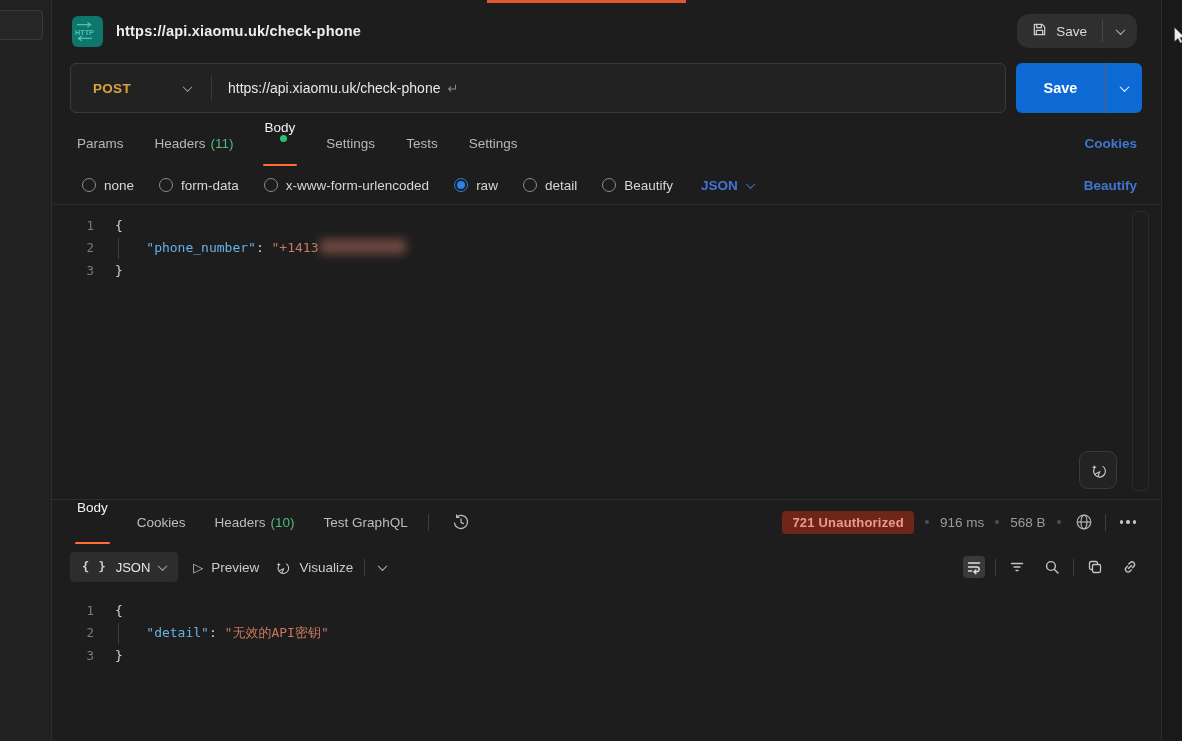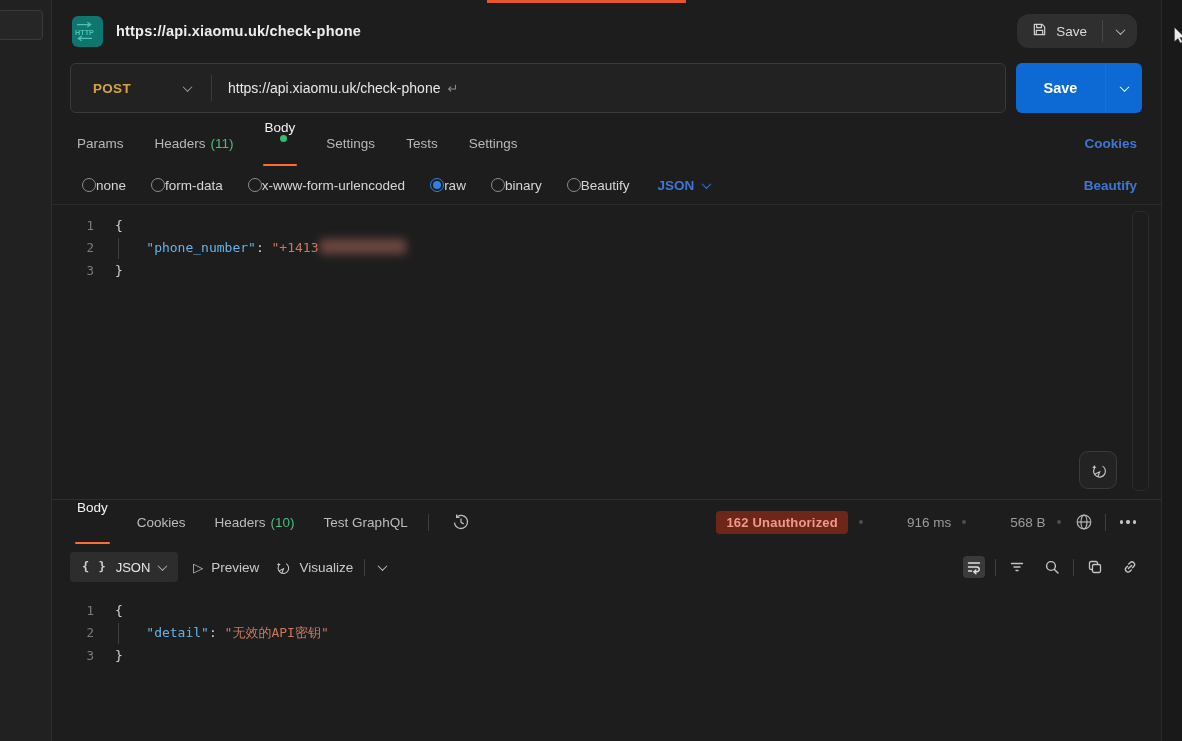--- a/index.html
+++ b/index.html
@@ -44,21 +44,21 @@
   
   .req-tabs { height:46px; display:flex; align-items:center; gap:31px; padding:0 24px 0 25px; font-size:13.5px; color:#b8b8b8; flex:none; }
   .tab { position:relative; display:flex; align-items:center; height:100%; cursor:pointer; white-space:nowrap; }
   .tab .count { color:#4fbb7f; margin-left:5px; }
   .tab.active { color:#f3f3f3;flex-direction:column; }
   .tab.active::after { content:""; position:absolute; left:-2px; right:-2px; bottom:0; height:2.5px; background:#ff6c37; border-radius:2px; }
   .green-dot { width:7px; height:7px; border-radius:50%; background:#2fbf71; margin-left:8px; }
   .blue-link { margin-left:auto; color:#3f76d4; font-weight:bold; font-size:13.5px; cursor:pointer; text-decoration:none; }
   
   .mode-row { height:38px; display:flex; align-items:center; gap:25px; padding:0 24px 0 30px; font-size:13.5px; color:#d6d6d6; flex:none; }
-  .mode { display:flex; align-items:center; cursor:pointer; white-space:nowrap; }
+  .mode { display:flex; align-items:center; gap:8px; cursor:pointer; white-space:nowrap; }
   .radio { width:14px; height:14px; border-radius:50%; border:1.5px solid #8b8b8b; flex:none; position:relative; }
   .mode.selected .radio { border-color:#2f80e0; }
   .mode.selected .radio::after { content:""; position:absolute; inset:2px; border-radius:50%; background:#2f80e0; }
   .json-select { display:flex; align-items:center; gap:9px; color:#3f76d4; font-weight:bold; cursor:pointer; margin-left:3px; }
   .json-select .chev { color:#3f76d4; }
   
   .editor { position:relative; border-top:1px solid #2a2a2a; padding-top:10px;
     font-family:"DejaVu Sans Mono", monospace; font-size:13px; }
   .req-editor { flex:1; }
   .cl { display:flex; line-height:22.4px; }
@@ -71,21 +71,21 @@
   .scrollpane { position:absolute; top:6px; bottom:8px; right:12px; width:17px; border:1px solid #2b2b2b; border-radius:6px; }
   .postbot-btn { position:absolute; right:44px; bottom:10px; width:38px; height:38px; border-radius:9px; border:1px solid #3a3a3a; background:#232323; cursor:pointer; display:flex; align-items:center; justify-content:center; }
   
   .response { flex:none; height:242px; border-top:1px solid #2e2e2e; display:flex; flex-direction:column; background:#1d1d1d; }
   .resp-tabs { height:44px; display:flex; align-items:center; gap:29px; padding:0 20px 0 25px; font-size:13.5px; color:#bdbdbd; flex:none; }
   .tab-divider { width:1px; height:17px; background:#3e3e3e; margin:0 -9px; flex:none; }
   .icon-btn { background:none; border:none; cursor:pointer; display:flex; align-items:center; justify-content:center; padding:3px; color:#bdbdbd; }
   .status-group { margin-left:auto; display:flex; align-items:center; gap:11px; }
   .status-badge { background:#6d2619; color:#f2988a; font-size:13px; font-weight:bold; padding:4px 10px; border-radius:4px; letter-spacing:.2px; }
   .sep-dot { width:4px; height:4px; border-radius:50%; background:#4f4f4f; flex:none; }
-  .meta-text { color:#9b9b9b; font-size:13.5px;margin-left:33px; }
+  .meta-text { color:#9b9b9b; font-size:13.5px; }
   .mini-dots { display:flex; gap:3px; padding:2px; }
   .mini-dots i { width:3.5px; height:3.5px; border-radius:50%; background:#c4c4c4; }
   
   .resp-toolbar { height:46px; display:flex; align-items:center; gap:15px; padding:0 20px 0 18px; flex:none; }
   .json-pill { display:flex; align-items:center; gap:9px; height:30px; padding:0 12px; background:#2d2d2d; border:none; border-radius:4px; color:#e8e8e8; font-size:13px; font-family:inherit; cursor:pointer; }
   .braces { font-family:"DejaVu Sans Mono", monospace; font-weight:bold; font-size:12px; color:#d0d0d0; letter-spacing:1px; }
   .json-pill .chev { color:#aaaaaa; }
   .tool-btn { display:flex; align-items:center; gap:8px; background:none; border:none; color:#c9c9c9; font-size:13.5px; font-family:inherit; cursor:pointer; }
   .tri { font-size:13px; color:#c9c9c9; }
   .rt-icons { margin-left:auto; display:flex; align-items:center; gap:13px; }
@@ -188,21 +188,21 @@
       <label class="mode">
           <span class="radio"></span>
           <span>x-www-form-urlencoded</span>
         </label>
       <label class="mode selected">
           <span class="radio"></span>
           <span>raw</span>
         </label>
       <label class="mode">
           <span class="radio"></span>
-          <span>binary</span>
+          <span>detail</span>
         </label>
       <label class="mode">
           <span class="radio"></span>
           <span>Beautify</span>
         </label>
       <div class="json-select">
         <span>JSON</span>
         <span class="chev"></span>
       </div>
       <a class="blue-link">Beautify</a>
@@ -248,21 +248,21 @@
           </div>
         <span class="tab-divider"></span>
         <button class="icon-btn">
           <svg width="18" height="18" viewBox="0 0 18 18" fill="none" stroke="#bdbdbd" stroke-width="1.25">
             <path d="M4.4 4.1 A6.6 6.6 0 1 1 2.4 9.6"></path>
             <path d="M4.6 1.6 v2.8 h2.8"></path>
             <path d="M9 5.4 v3.9 l2.7 1.6"></path>
           </svg>
         </button>
         <div class="status-group">
-          <span class="status-badge">162 Unauthorized</span>
+          <span class="status-badge">721 Unauthorized</span>
           <span class="sep-dot"></span>
           <span class="meta-text">916 ms</span>
           <span class="sep-dot"></span>
           <span class="meta-text">568 B</span>
           <span class="sep-dot"></span>
           <button class="icon-btn">
             <svg width="18" height="18" viewBox="0 0 18 18" fill="none" stroke="#b5b5b5" stroke-width="1.2">
               <circle cx="9" cy="9" r="6.8"></circle>
               <ellipse cx="9" cy="9" rx="3" ry="6.8"></ellipse>
               <path d="M2.3 9 h13.4"></path>

